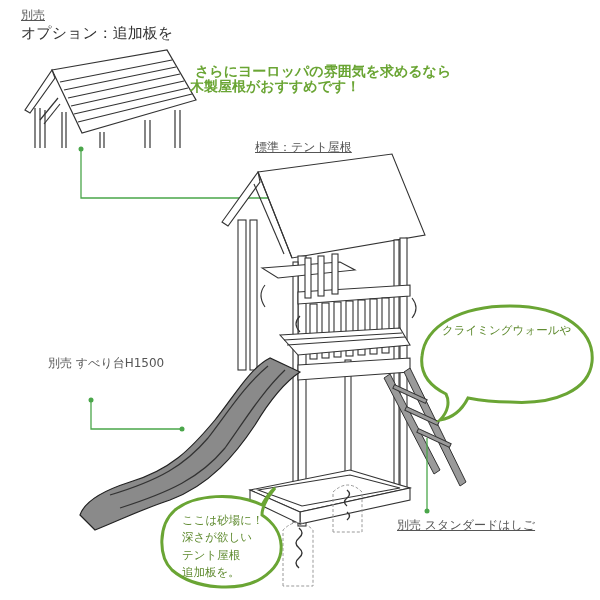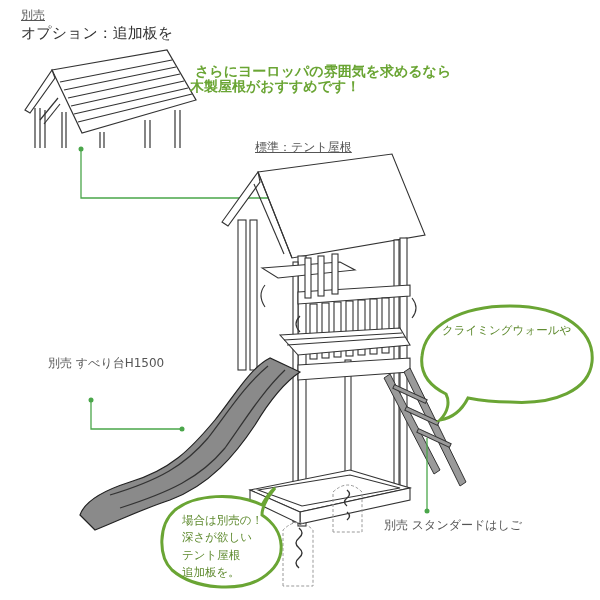--- a/index.html
+++ b/index.html
@@ -139,19 +139,19 @@
 
 <div class="lbl" style="left:255px;top:140px;text-decoration:underline;">標準：テント屋根</div>
 
 <div class="bubble-text" style="left:442px;top:322px;">
   <div>クライミングウォールや</div>
 </div>
 
 <div class="lbl" style="left:48px;top:356px;">別売 すべり台H1500</div>
 
 <div class="bubble-text" style="left:182px;top:512px;">
-  <div>場合は別売の！</div>
+  <div>ここは砂場に！</div>
   <div>深さが欲しい</div>
   <div>テント屋根</div>
   <div>追加板を。</div>
 </div>
 
-<div class="lbl" style="left:384px;top:518px;">別売 スタンダードはしご</div>
+<div class="lbl" style="left:397px;top:518px;text-decoration:underline;">別売 スタンダードはしご</div>
 
 </body></html>

